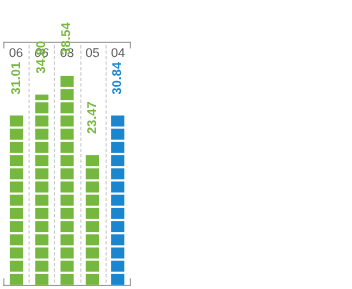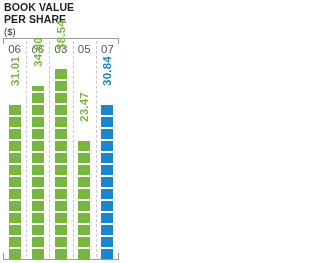--- a/index.html
+++ b/index.html
@@ -141,25 +141,20 @@
     font-weight: bold;
     letter-spacing: 0.2px;
     line-height: 12px;
   }
 </style>
 </head>
 <body>
 
 <div id="chart-widget">
 
-  <div id="title-block">
-    <div class="title-line">BOOK VALUE</div>
-    <div class="title-line">PER SHARE</div>
-    <div class="title-unit">($)</div>
-  </div>
 
   <div id="plot-frame">
 
     <div class="frame-rule" id="rule-top"></div>
     <div class="frame-rule" id="rule-bottom"></div>
     <div class="frame-tick" id="tick-top-left"></div>
     <div class="frame-tick" id="tick-top-right"></div>
     <div class="frame-tick" id="tick-bot-left"></div>
     <div class="frame-tick" id="tick-bot-right"></div>
 
@@ -168,21 +163,21 @@
         <div class="col-sep" style="left: 46.4px;"></div>
         <div class="col-sep" style="left: 69.6px;"></div>
         <div class="col-sep" style="left: 92.8px;"></div>
       </div>
 
     <div id="year-row">
         <div class="year-label" style="left: 0px; width: 23.2px;">06</div>
         <div class="year-label" style="left: 23.2px; width: 23.2px; font-style: italic;">06</div>
         <div class="year-label" style="left: 46.4px; width: 23.2px;">03</div>
         <div class="year-label" style="left: 69.6px; width: 23.2px;">05</div>
-        <div class="year-label" style="left: 92.8px; width: 23.2px;">07</div>
+        <div class="year-label" style="left: 92.8px; width: 23.2px;">04</div>
       </div>
 
     <div id="bars-layer">
         <div class="bar-col" style="left: 0px; width: 23.2px;">
           <div class="bar-stack" style="left: 5.6px;">
             <div class="bar-seg" style="background: rgb(118, 184, 63);"></div>
             <div class="bar-seg" style="background: rgb(118, 184, 63);"></div>
             <div class="bar-seg" style="background: rgb(118, 184, 63);"></div>
             <div class="bar-seg" style="background: rgb(118, 184, 63);"></div>
             <div class="bar-seg" style="background: rgb(118, 184, 63);"></div>

